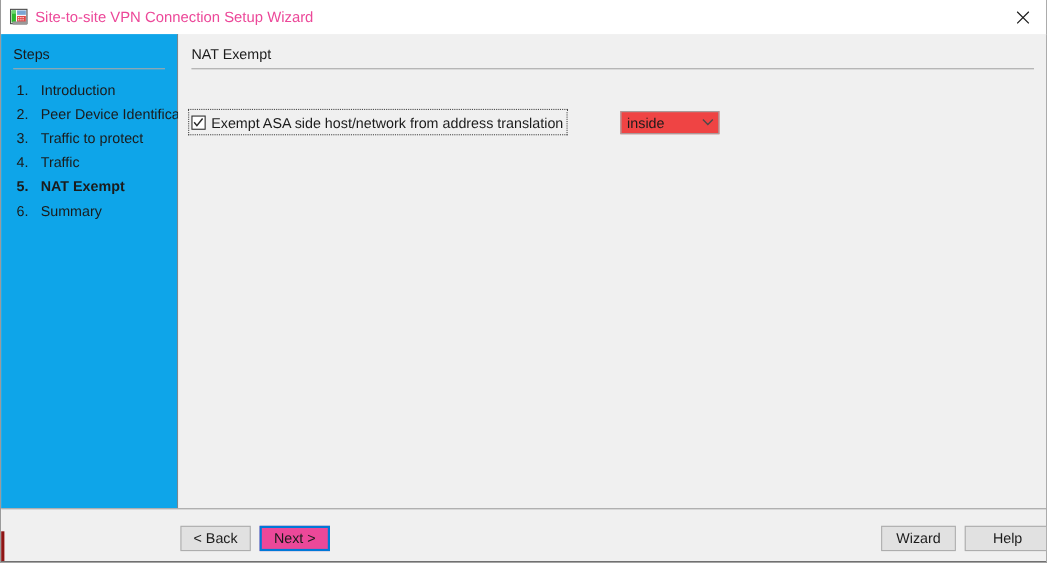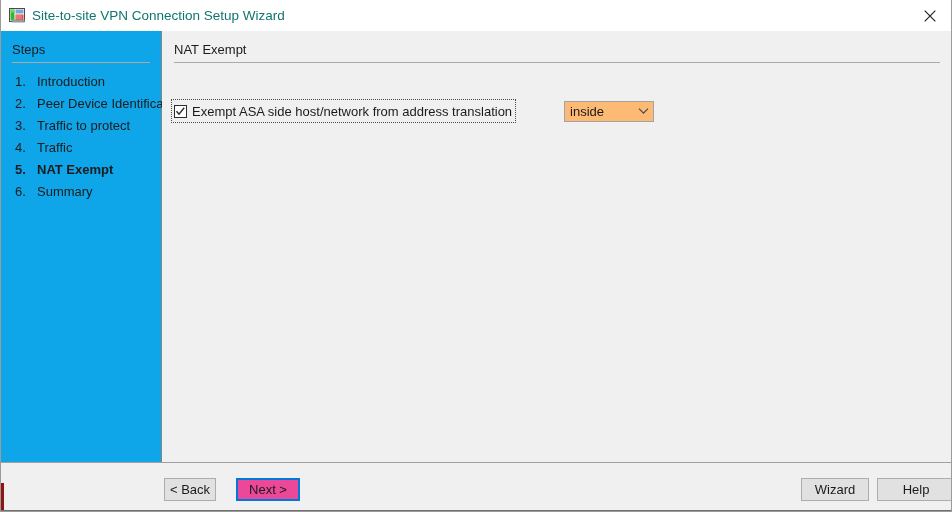--- a/index.html
+++ b/index.html
@@ -37,21 +37,21 @@
   #title-icon {
     position: absolute;
     left: 8px; top: 7px;
     width: 17px; height: 17px;
   }
   #title-text {
     position: absolute;
     left: 31px;
     top: 6px;
     font-size: 13.5px;
-    color: #0f766e;
+    color: #ec4899;
     line-height: 19px;
     white-space: nowrap;
   }
   #close-button {
     position: absolute;
     right: 0; top: 0;
     width: 46px; height: 31px;
     display: flex;
     align-items: center;
     justify-content: center;
@@ -188,21 +188,21 @@
     color: #1b1b1b;
     white-space: nowrap;
     padding-right: 2px;
   }
   #nat-select {
     margin-left: 13px;
     width: 90px;
     height: 21px;
     box-sizing: border-box;
     border: 1px solid #a3a3a3;
-    background: #fdba74;
+    background: #ef4444;
     font-family: "Liberation Sans", sans-serif;
     font-size: 13px;
     color: #1b1b1b;
     position: relative;
     display: flex;
     align-items: center;
     cursor: default;
   }
   #nat-select-value {
     padding-left: 5px;
@@ -239,21 +239,21 @@
     display: flex;
     align-items: center;
     justify-content: center;
     cursor: default;
     padding: 0;
   }
   .btn.focused {
     border: 2px solid #0078d7;
     background: #ec4899;
   }
-  #btn-back   { left: 163px; top: 15px; width: 52px; }
+  #btn-back   { left: 163px; top: 15px; width: 64px; }
   #btn-next   { left: 235px; top: 15px; width: 64px; }
   #btn-cancel { left: 800px; top: 15px; width: 68px; }
   #btn-help   { left: 876px; top: 15px; width: 78px; }
 
   #red-sliver {
     position: absolute;
     left: 0;
     top: 483px;
     width: 3px;
     height: 28px;

